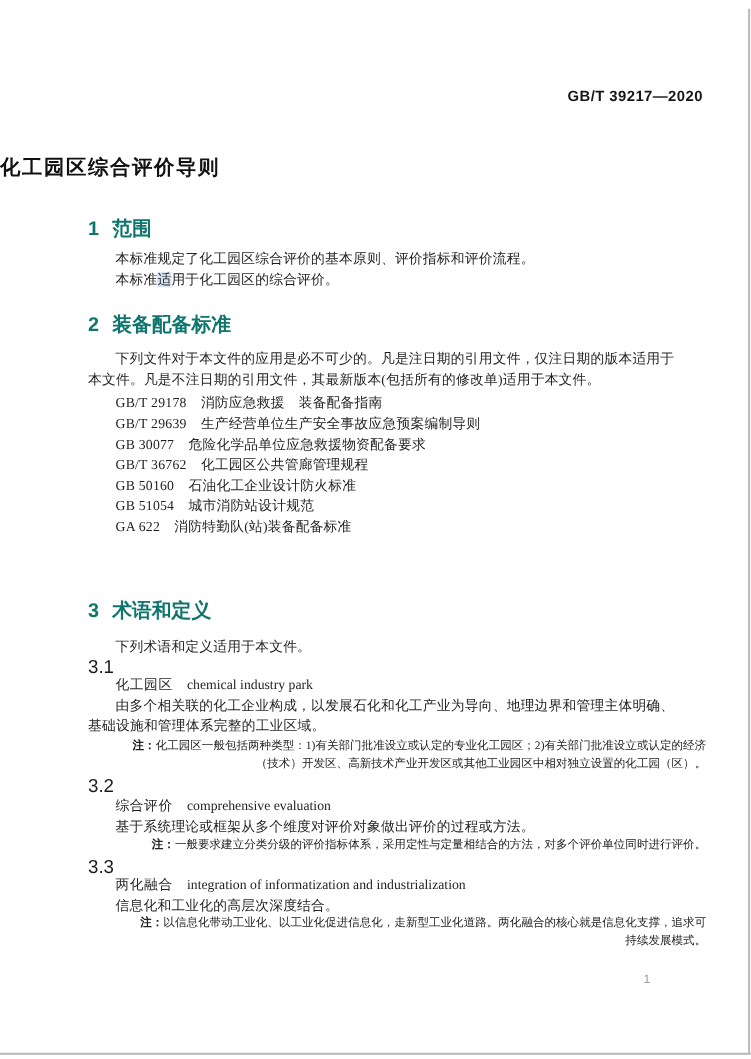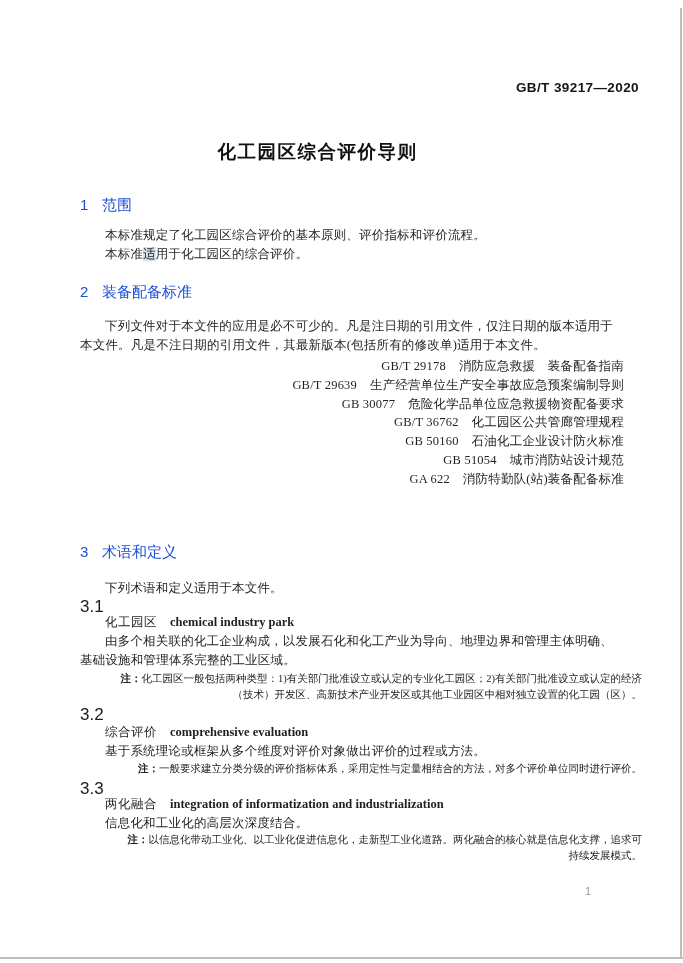--- a/index.html
+++ b/index.html
@@ -43,51 +43,51 @@
     font-size: 13.5px;
     letter-spacing: 0.4px;
     color: #161616;
   }
   .title {
     position: absolute;
     top: 139px;
     left: 0;
     width: 635px;
     margin: 0;
-    text-align: center;
+    text-align: left;
     font-family: "Liberation Sans", sans-serif;
     font-weight: bold;
     font-size: 18.5px;
     letter-spacing: 1.5px;
     color: #111;
   }
   .content {
     position: absolute;
     left: 80px;
     top: 0;
     width: 544px;
   }
   .abs { position: absolute; left: 0; margin: 0; }
   .sec-heading {
     font-family: "Liberation Sans", sans-serif;
-    font-weight: normal;
-    font-size: 15px;
-    color: #1d4ed8;
+    font-weight: bold;
+    font-size: 18px;
+    color: #0f766e;
     white-space: nowrap;
   }
   .sec-num { display: inline-block; min-width: 22px; }
   .body {
     font-size: 12.5px;
     line-height: 19.3px;
     width: 544px;
     letter-spacing: 0.2px;
   }
   .indent { text-indent: 25px; }
   .hl { background: #d9e4f2; }
-  .ref-list { width: 544px; text-align: right; }
+  .ref-list { width: 544px; }
   .ref-item {
     margin-left: 25px;
     font-size: 12.5px;
     line-height: 18.8px;
     white-space: nowrap;
     letter-spacing: 0.2px;
   }
   .ref-name { margin-left: 13px; }
   .term-num {
     font-family: "Liberation Sans", sans-serif;
@@ -100,21 +100,21 @@
     font-size: 12.5px;
     white-space: nowrap;
   }
   .term-cjk {
     font-family: "Liberation Sans", sans-serif;
     font-weight: normal;
     letter-spacing: 0.5px;
   }
   .term-en {
     font-family: "Liberation Serif", "DejaVu Serif", serif;
-    font-weight: bold;
+    font-weight: normal;
     margin-left: 13px;
   }
   .note {
     left: 38px;
     width: 502px;
     font-size: 10.5px;
     line-height: 15.6px;
     padding-left: 22px;
     text-indent: -22px;
     color: #222;

